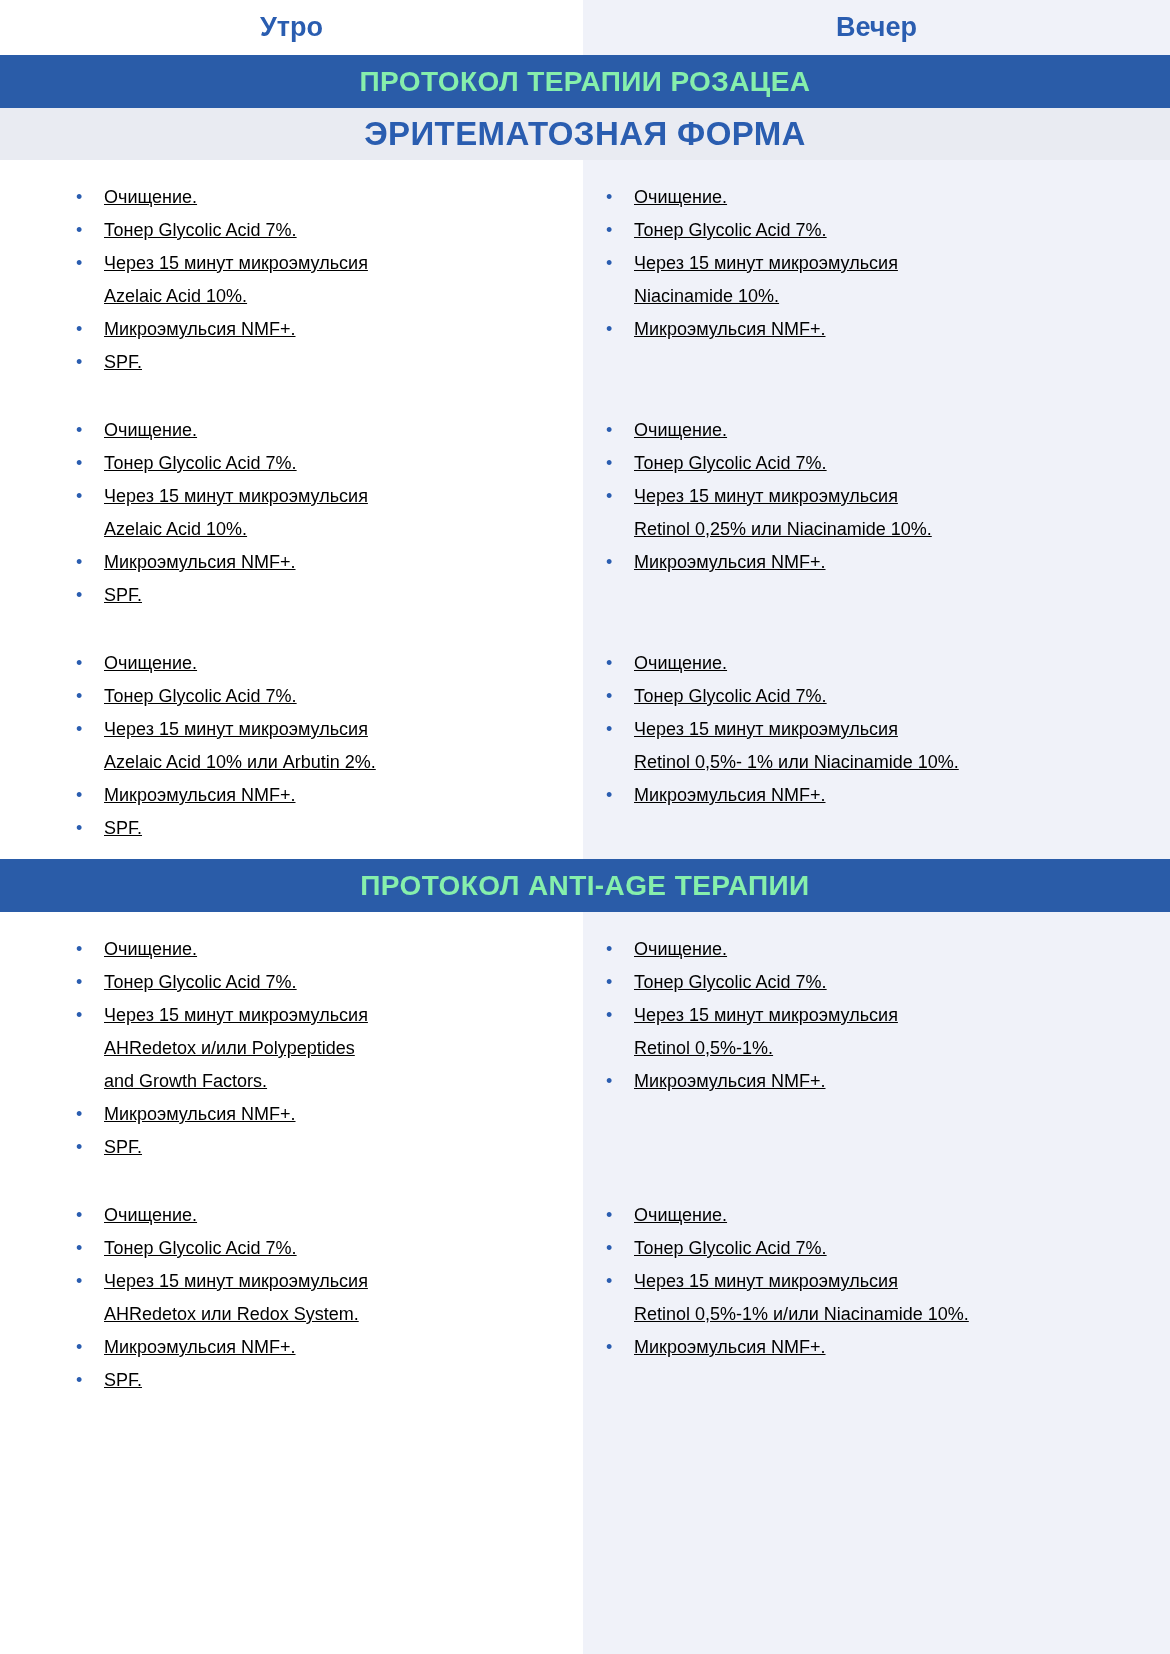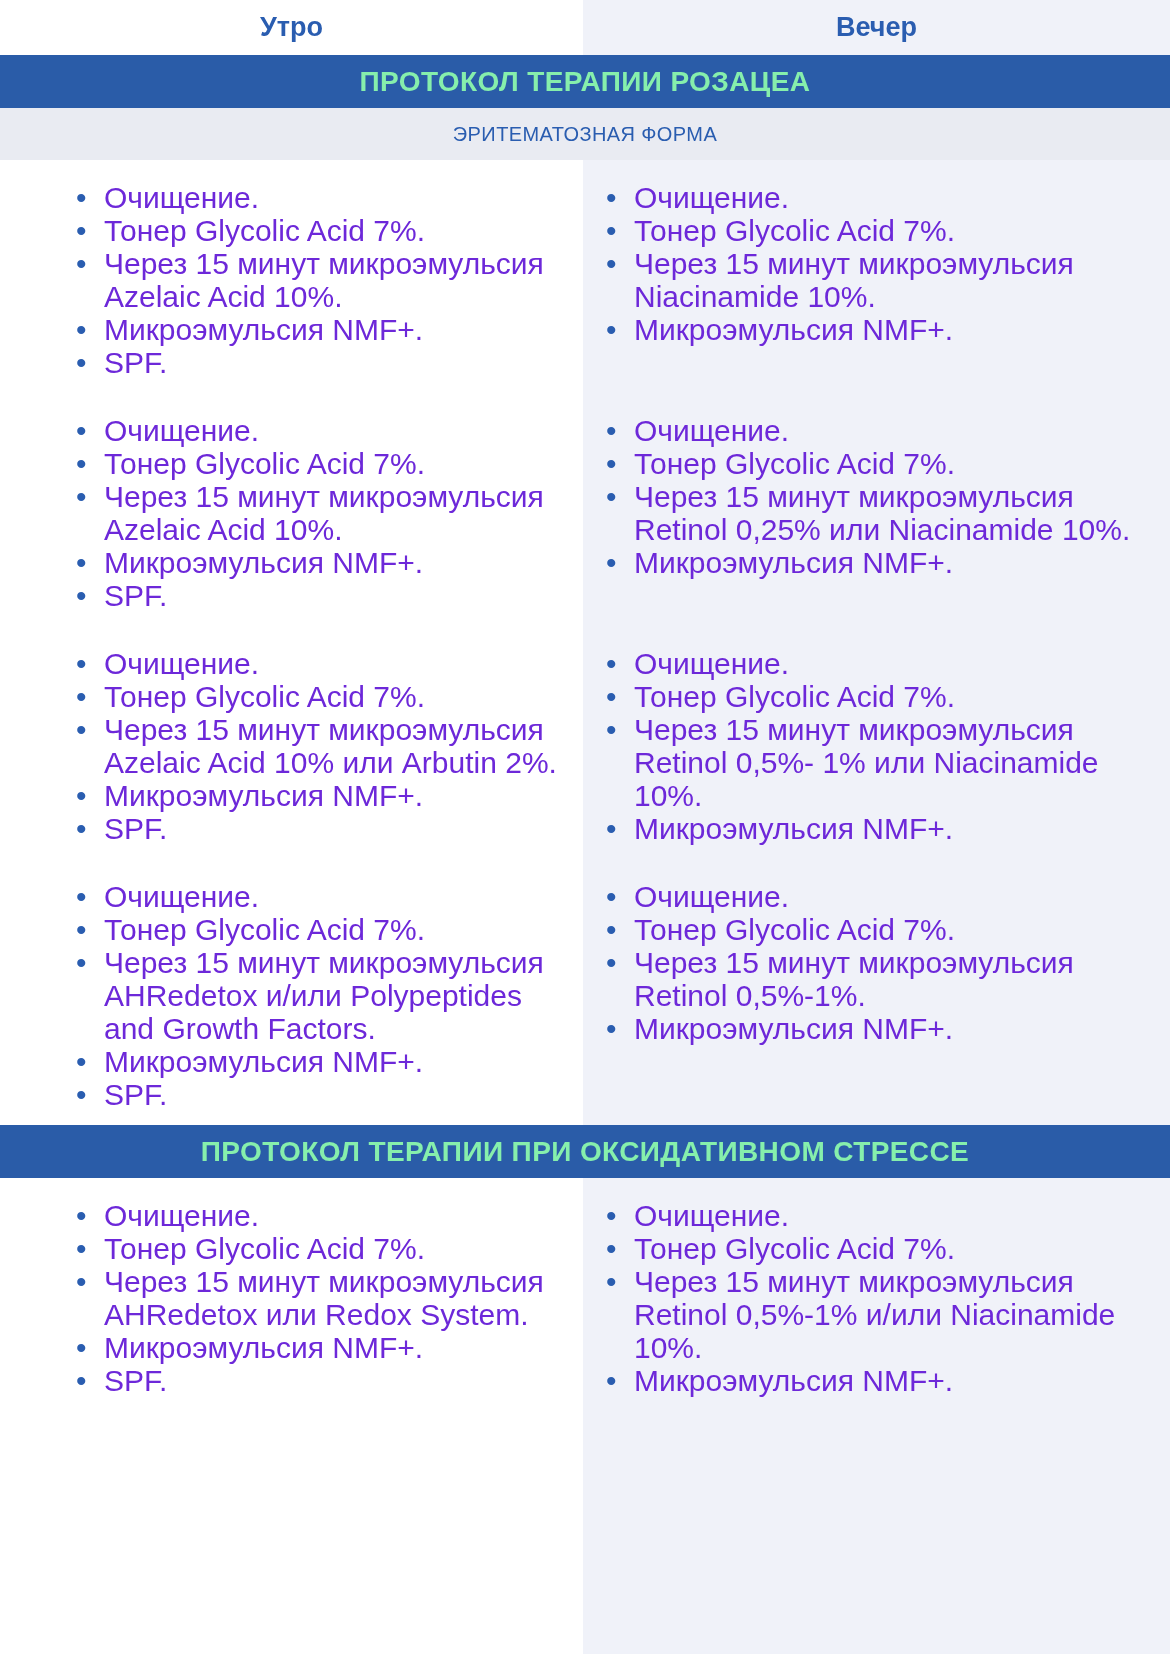--- a/index.html
+++ b/index.html
@@ -37,32 +37,32 @@
     text-align: center;
   }
 
   
   .band {
     flex: 0 0 auto;
     min-height: 52px;
     background: #e9ebf2;
     color: #2a5db0;
     display: flex; align-items: center; justify-content: center;
-    font-weight: 400; font-size: 20px; letter-spacing: 0.4px;
+    font-weight: 700; font-size: 33px; letter-spacing: 0.4px;
     text-align: center;
   }
 
   
   .content { flex: 0 0 auto; }
   .content .cell-m { padding: 21px 20px 14px 75px; }
   .content .cell-e { padding: 21px 20px 14px 22px; }
 
   ul.items {
     list-style: none; margin: 0; padding: 0;
-    font-size: 30px; line-height: 33px; color: #6d28d9;
+    font-size: 18px; line-height: 33px; color: #000000; text-decoration: underline;
   }
   ul.items li {
     position: relative;
     padding-left: 29px;
     white-space: pre-line;
   }
   ul.items li::before {
     content: "\2022";
     position: absolute; left: 1px; top: 0;
     color: #2a5db0;
@@ -145,20 +145,21 @@
       <ul class="items">
         <li>Очищение.</li>
         <li>Тонер Glycolic Acid 7%.</li>
         <li>Через 15 минут микроэмульсия
 Retinol 0,5%- 1% или Niacinamide 10%.</li>
         <li>Микроэмульсия NMF+.</li>
       </ul>
     </div>
   </div>
 
+  <div class="banner">ПРОТОКОЛ ANTI-AGE ТЕРАПИИ</div>
 
   <div class="row content">
     <div class="cell-m">
       <ul class="items">
         <li>Очищение.</li>
         <li>Тонер Glycolic Acid 7%.</li>
         <li>Через 15 минут микроэмульсия
 AHRedetox и/или Polypeptides
 and Growth Factors.</li>
         <li>Микроэмульсия NMF+.</li>
@@ -169,21 +170,20 @@
       <ul class="items">
         <li>Очищение.</li>
         <li>Тонер Glycolic Acid 7%.</li>
         <li>Через 15 минут микроэмульсия
 Retinol 0,5%-1%.</li>
         <li>Микроэмульсия NMF+.</li>
       </ul>
     </div>
   </div>
 
-  <div class="banner">ПРОТОКОЛ ТЕРАПИИ ПРИ ОКСИДАТИВНОМ СТРЕССЕ</div>
 
   <div class="row content">
     <div class="cell-m">
       <ul class="items">
         <li>Очищение.</li>
         <li>Тонер Glycolic Acid 7%.</li>
         <li>Через 15 минут микроэмульсия
 AHRedetox или Redox System.</li>
         <li>Микроэмульсия NMF+.</li>
         <li>SPF.</li>

